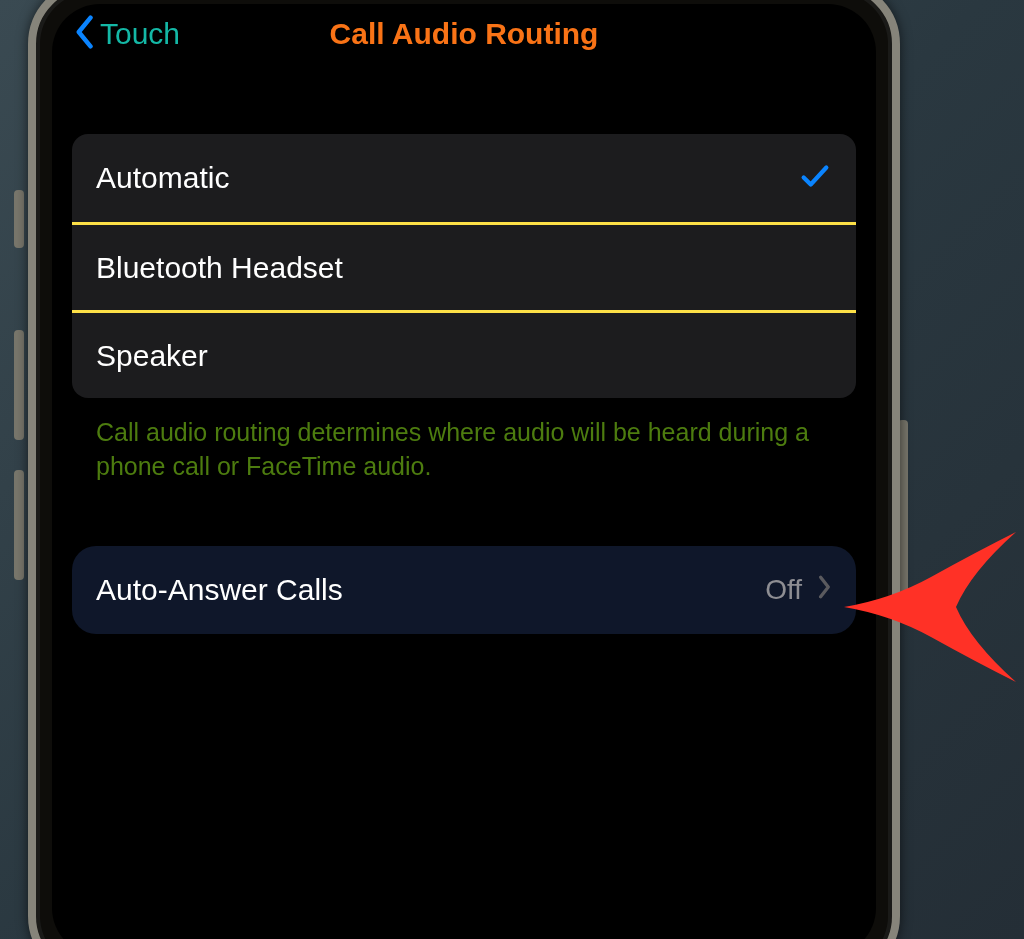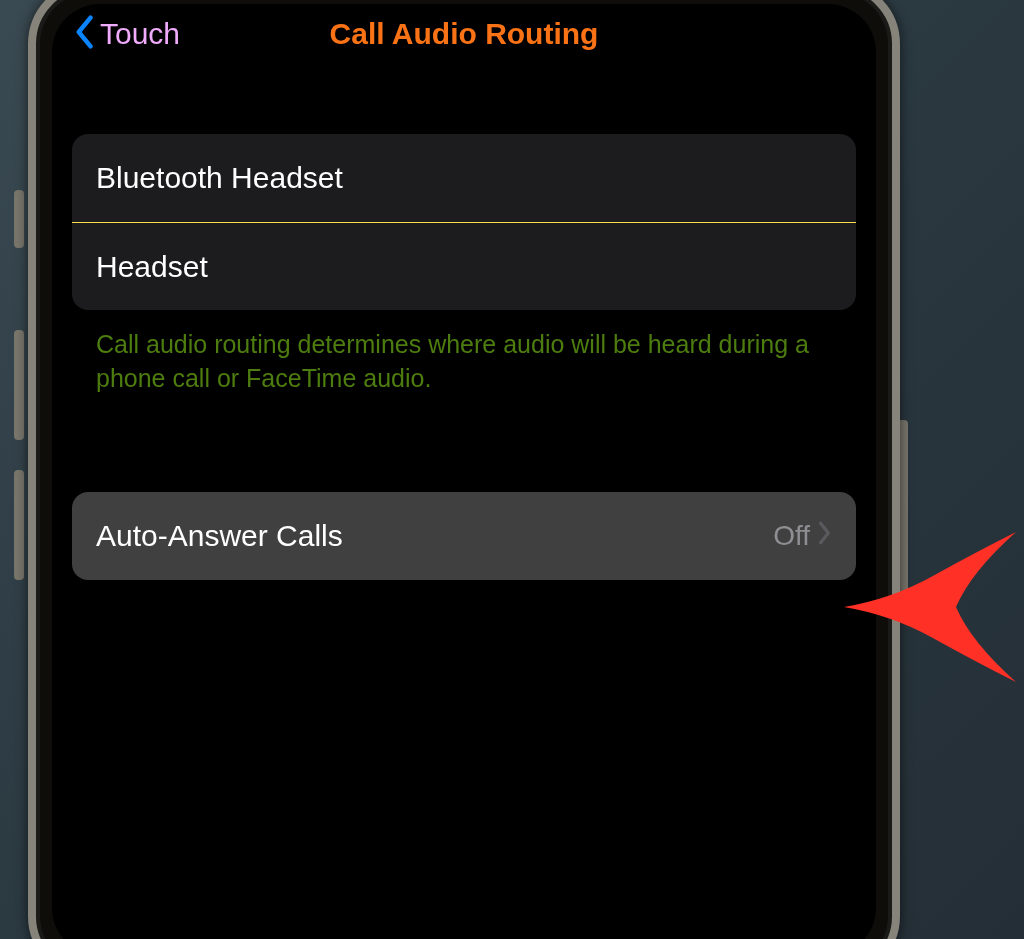--- a/index.html
+++ b/index.html
@@ -62,21 +62,21 @@
       padding: 0 18px;
     }
     .back {
       position: absolute;
       left: 22px;
       top: 0;
       bottom: 0;
       display: flex;
       align-items: center;
       gap: 6px;
-      color: #f0abfc;
+      color: #14b8a6;
       font-size: 30px;
       font-weight: 400;
       cursor: pointer;
     }
     .back .chev {
       display: inline-block;
       line-height: 1;
     }
     .title {
       color: #f97316;
@@ -94,47 +94,47 @@
     }
     .row {
       display: flex;
       align-items: center;
       justify-content: space-between;
       padding: 24px 24px;
       min-height: 88px;
       cursor: pointer;
     }
     .row + .row {
-      border-top: 1px solid #fde047;
+      border-top: 3px solid #fde047;
     }
     .row-label {
       color: #fff;
       font-size: 30px;
       font-weight: 400;
     }
     .checkmark {
       color: #0a84ff;
     }
     .footer-note {
       color: #4d7c0f;
       font-size: 25px;
       line-height: 1.35;
       padding: 18px 24px 0 24px;
       font-weight: 400;
     }
     .group2 {
-      margin-top: 96px;
-      background: #404040;
-      border-radius: 16px;
+      margin-top: 62px;
+      background: #0f172a;
+      border-radius: 24px;
       overflow: hidden;
     }
     .value-right {
       display: flex;
       align-items: center;
-      gap: 8px;
+      gap: 16px;
       color: #8e8e93;
       font-size: 28px;
     }
     .disclosure {
       color: #5a5a5e;
     }
     .annotation-arrow {
       position: absolute;
       left: 836px;
       top: 522px;
@@ -161,27 +161,35 @@
         </span>
         <span>Touch</span>
       </div>
       <div class="title">Call Audio Routing</div>
     </div>
 
     <div class="content">
 
       <div class="group">
 
+        <div class="row">
+          <span class="row-label">Automatic</span>
+          <span class="checkmark">
+            <svg width="34" height="34" viewBox="0 0 24 24" fill="none">
+              <path d="M4 13 L9 18 L20 6" stroke="#0a84ff" stroke-width="3" stroke-linecap="round" stroke-linejoin="round"></path>
+            </svg>
+          </span>
+        </div>
 
         <div class="row">
           <span class="row-label">Bluetooth Headset</span>
         </div>
 
         <div class="row">
-          <span class="row-label">Headset</span>
+          <span class="row-label">Speaker</span>
         </div>
 
       </div>
 
       <div class="footer-note">Call audio routing determines where audio will be heard during a phone call or FaceTime audio.</div>
 
       <div class="group2">
         <div class="row">
           <span class="row-label">Auto-Answer Calls</span>
           <span class="value-right">

